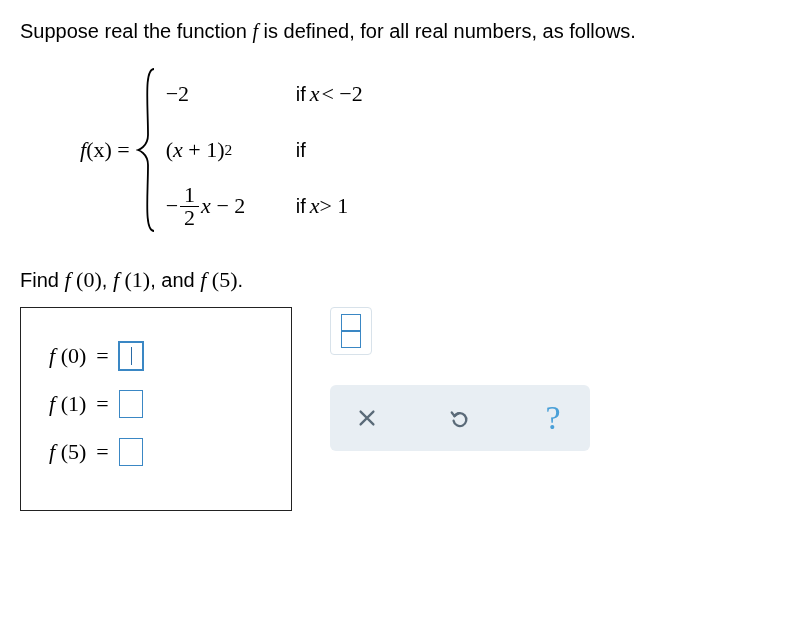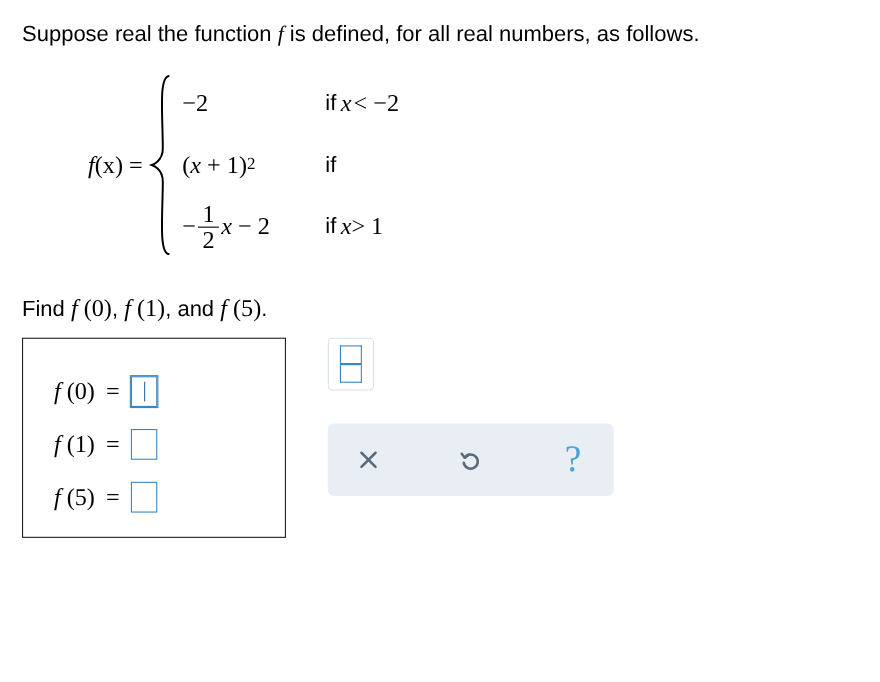--- a/index.html
+++ b/index.html
@@ -35,22 +35,22 @@
       line-height: 1;
       margin: 0 2px;
     }
     .frac .num { border-bottom: 1.5px solid #000; padding: 0 4px; }
     .frac .den { padding: 0 4px; }
     .sup { font-size: 0.7em; vertical-align: super; }
     .find { margin-bottom: 14px; margin-top: 32px; }
     .answer-area { display: flex; align-items: flex-start; gap: 38px; }
     .answer-box {
       border: 1.5px solid #222;
-      padding: 14px 28px 2px 28px;
-      width: 240px;
+      padding: 14px 28px 24px 28px;
+      width: 272px;
     }
     .ans-row {
       display: flex;
       align-items: center;
       margin: 20px 0;
       font-family: 'Times New Roman', serif;
       font-size: 22px;
     }
     .ans-row .eq { margin: 0 10px; }
     .input-box {

